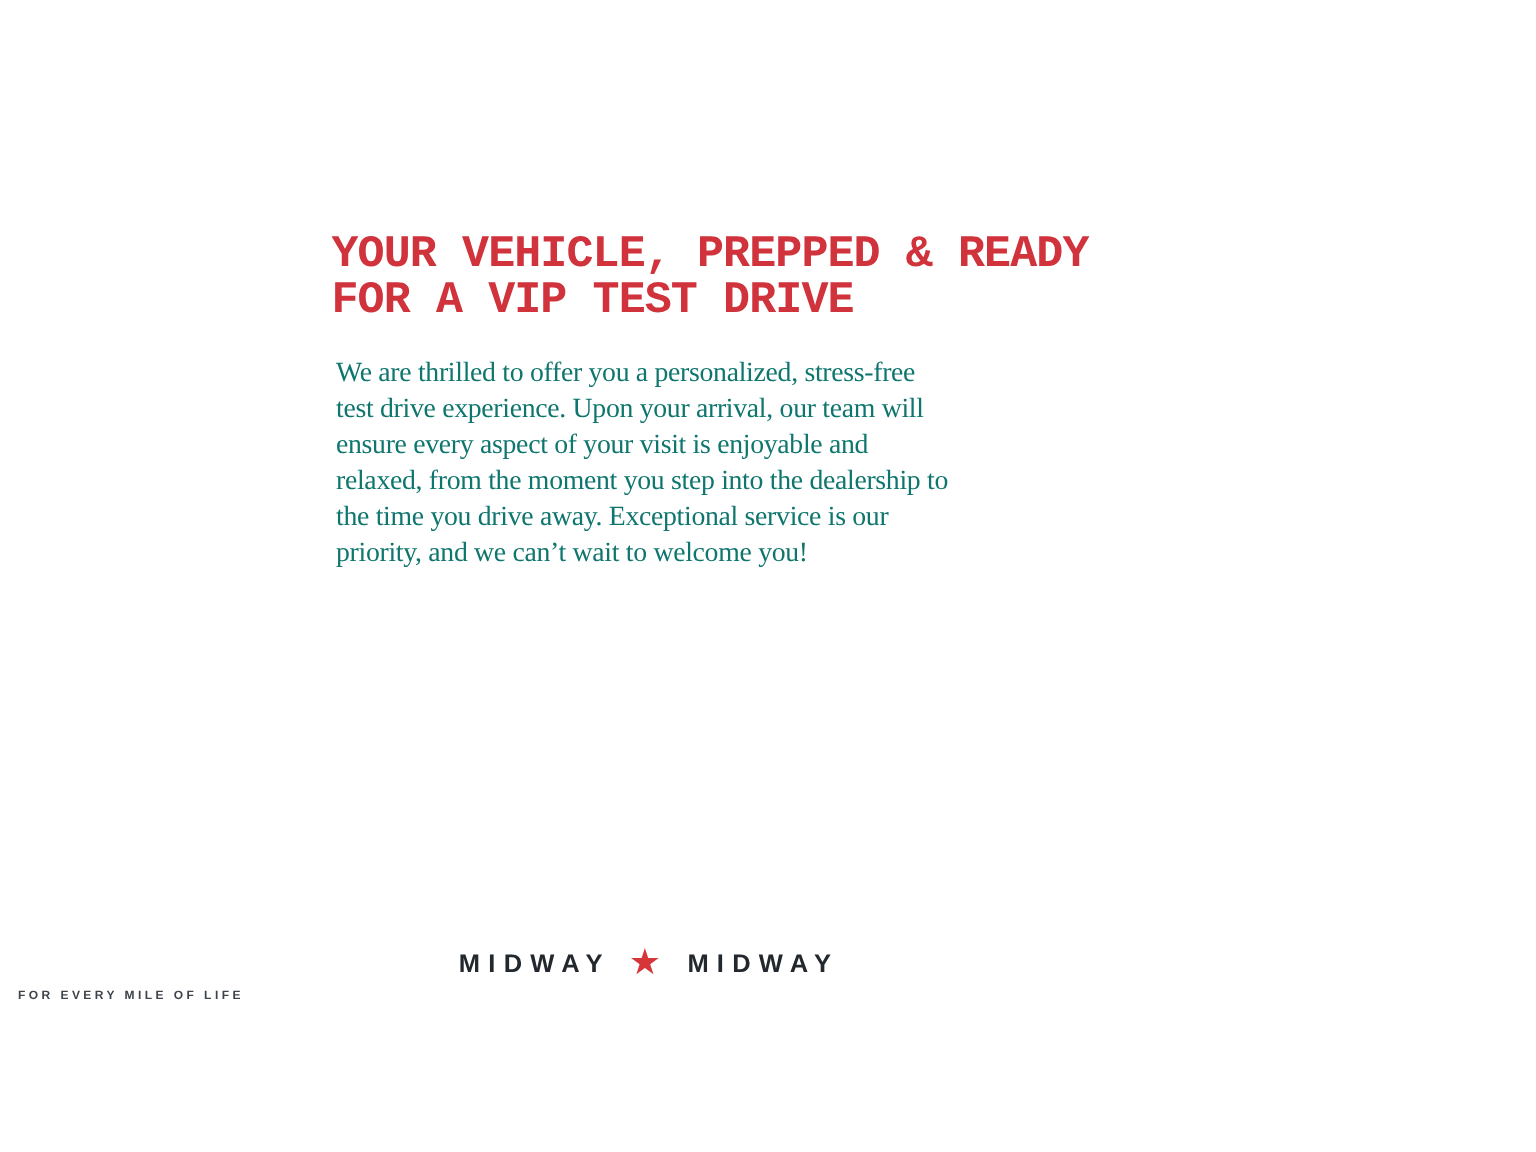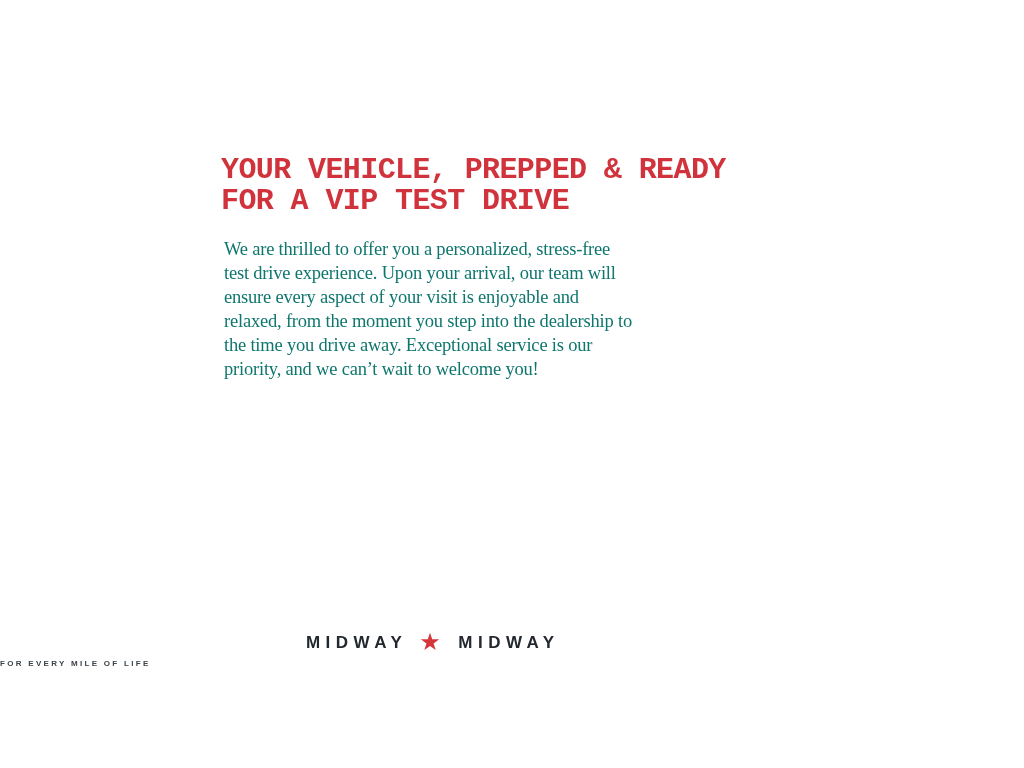--- a/index.html
+++ b/index.html
@@ -77,20 +77,21 @@
   }
 
   .brand-tagline {
     margin-top: 6px;
     font-family: "Liberation Sans", sans-serif;
     font-weight: 700;
     font-size: 8px;
     letter-spacing: 2.3px;
     color: #3d444b;
     white-space: nowrap;
+    margin-left: 12px;
   }
 </style>
 </head>
 <body>
 
 <div class="canvas">
 
   <h1 class="headline">YOUR VEHICLE, PREPPED &amp; READY
 FOR A VIP TEST DRIVE</h1>
 

